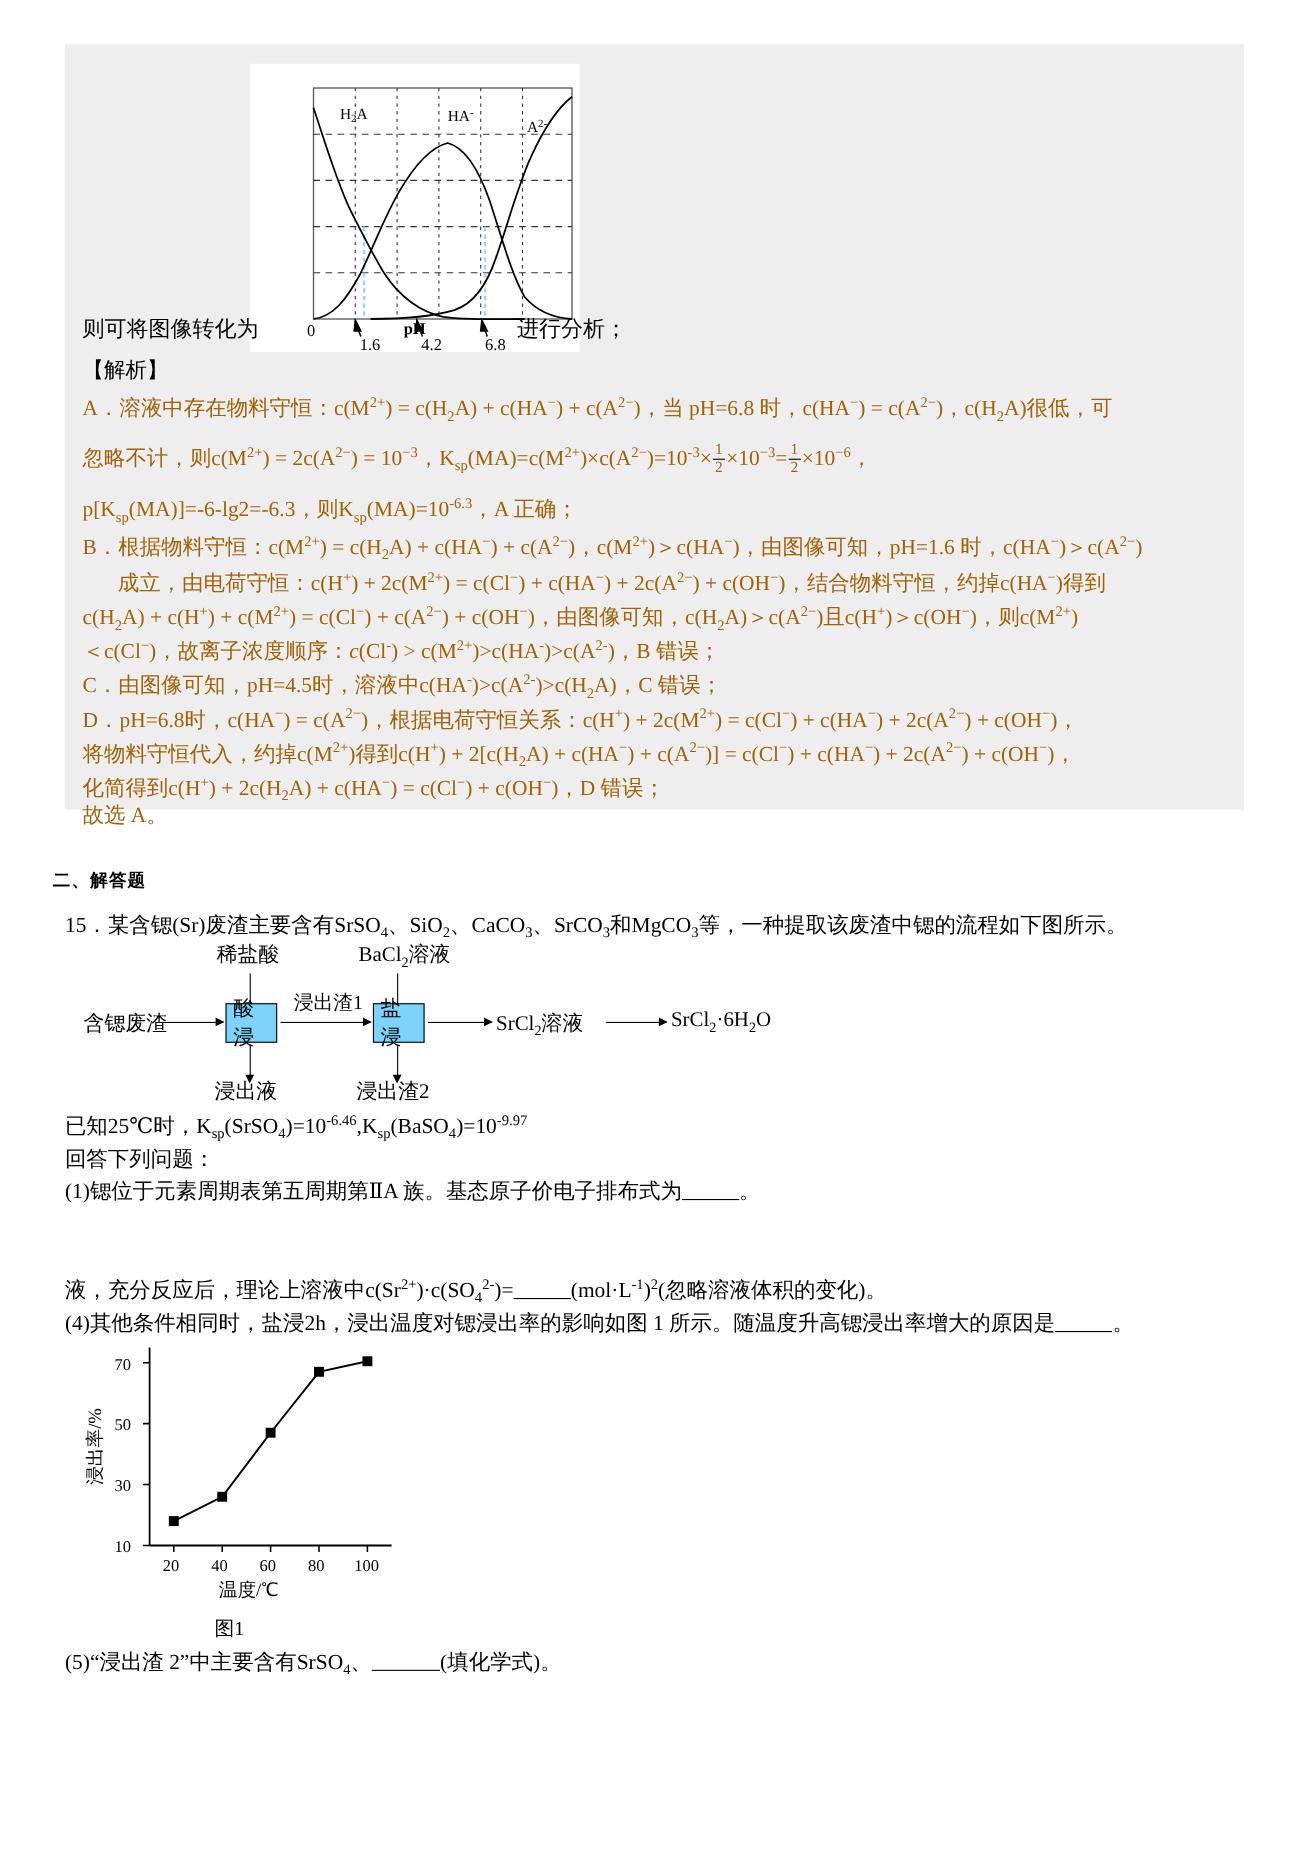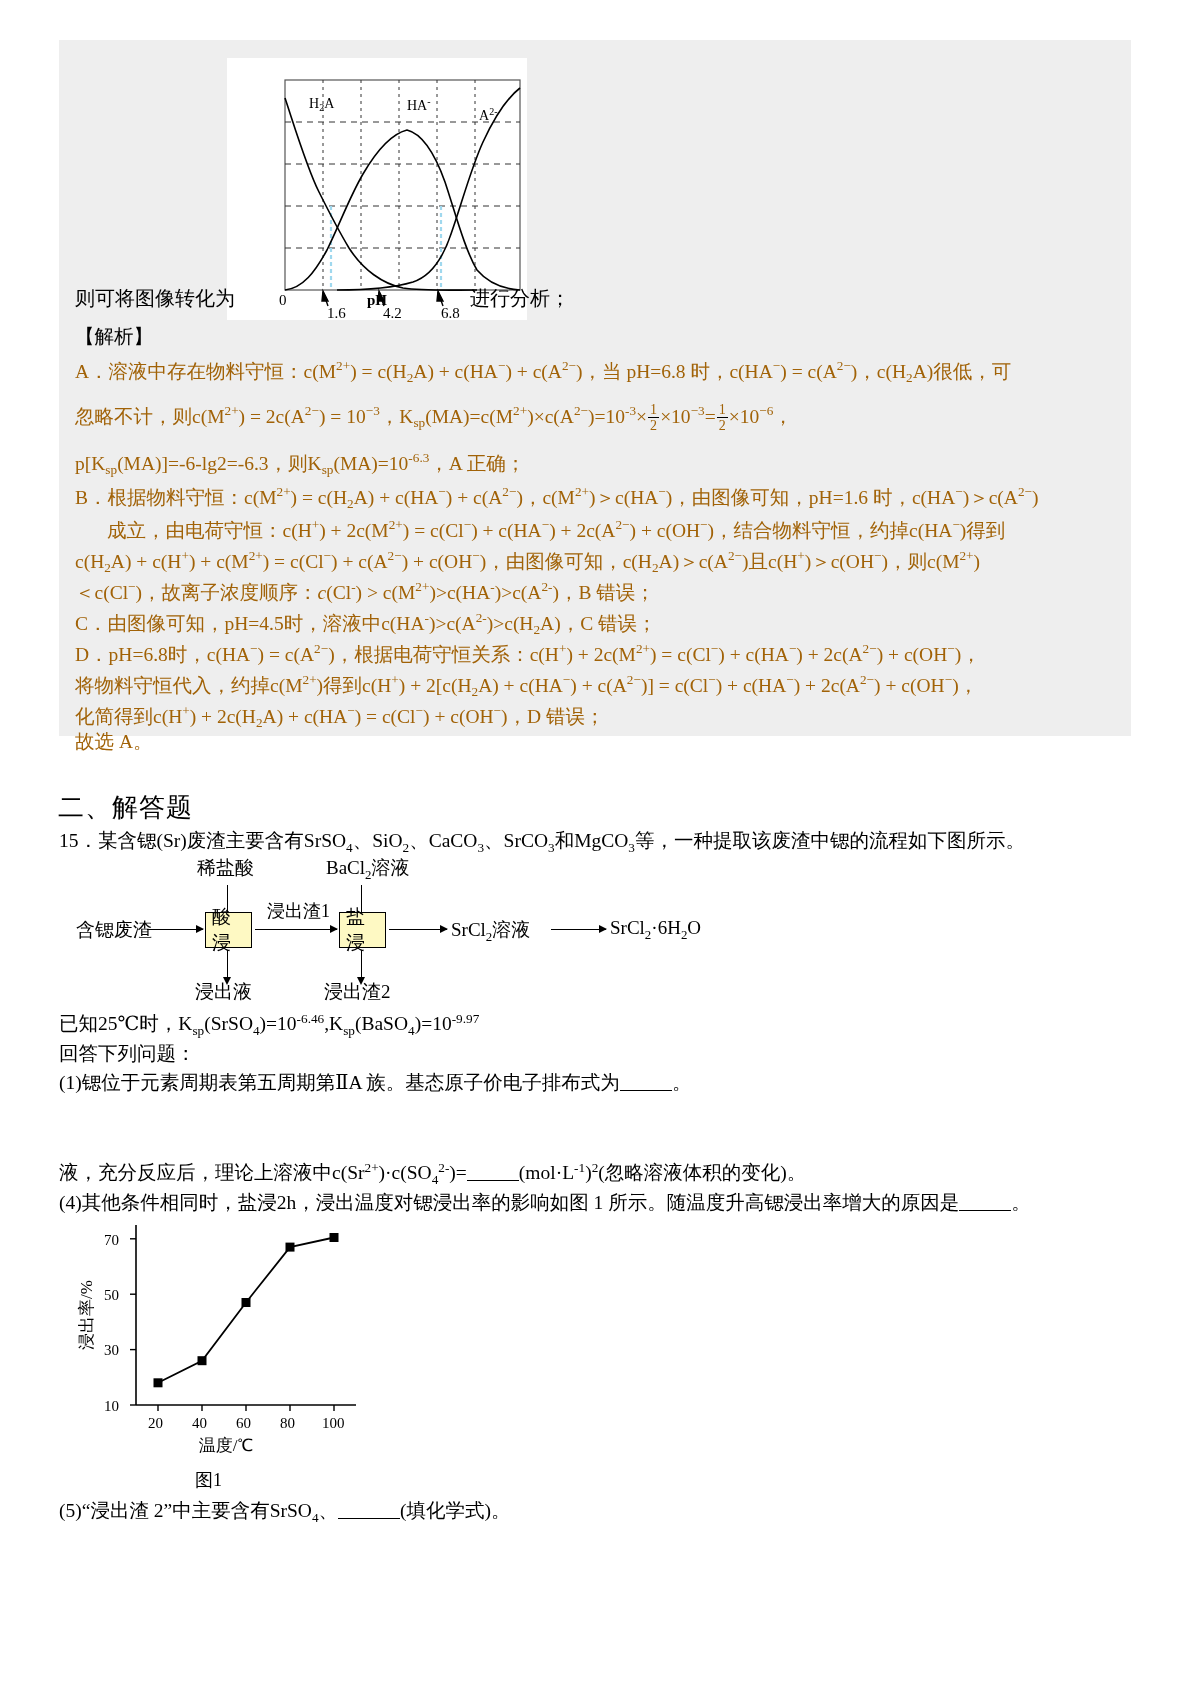--- a/index.html
+++ b/index.html
@@ -45,30 +45,30 @@
   .frac {
     display: inline-block; vertical-align: middle;
     text-align: center; font-size: 0.72em; line-height: 1.02;
     position: relative; top: -1px; margin: 0 1px;
   }
   .frac .num { display: block; border-bottom: 1px solid #000; padding: 0 2px; }
   .frac .den { display: block; padding: 0 2px; }
 
   
   .sec-title {
-    position: absolute; left: 58px; top: 790px;
-    font-size: 26px; font-weight: normal; letter-spacing: 1px;
+    position: absolute; left: 48px; top: 790px;
+    font-size: 16px; font-weight: bold; letter-spacing: 1px;
   }
   .q15 { position: absolute; left: 59px; top: 827px; font-size: 19.5px; white-space: nowrap; }
 
   
   .flow { position: absolute; left: 59px; top: 855px; width: 700px; height: 148px; }
   .flow span.lbl { position: absolute; font-size: 19px; white-space: nowrap; }
   .flow .box {
-    position: absolute; border: 1.3px solid #000; background: #fef9c3;
+    position: absolute; border: 1.3px solid #000; background: #7dd3fc;
     display: flex; align-items: center; justify-content: center;
     font-size: 19px; padding: 2px 6px;
   }
   .harrow { position: absolute; height: 1.4px; background: #000; }
   .harrow::after {
     content: ""; position: absolute; right: -1px; top: -3.6px;
     border-left: 8px solid #000; border-top: 4px solid transparent; border-bottom: 4px solid transparent;
   }
   .varrow { position: absolute; width: 1.4px; background: #000; }
   .varrow::after {

